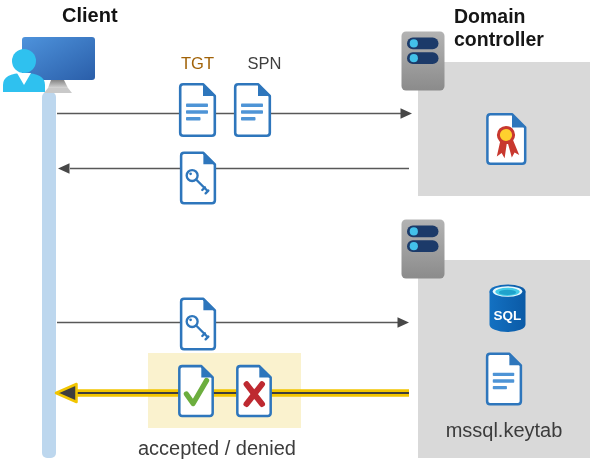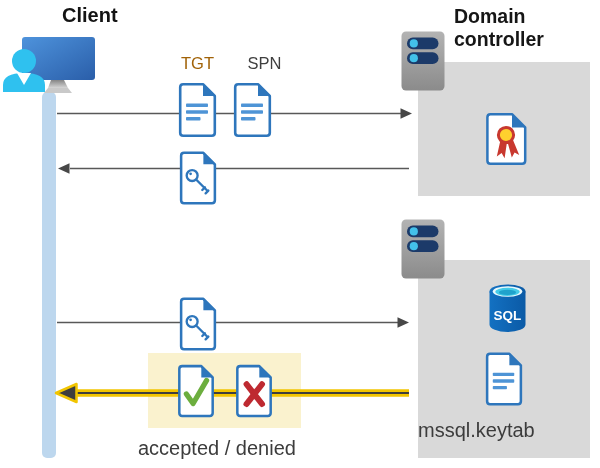--- a/index.html
+++ b/index.html
@@ -7,21 +7,21 @@
     position:relative;width:600px;height:468px;background:#ffffff;
     font-family:"Liberation Sans", sans-serif;overflow:hidden;
   }
   .abs{position:absolute;}
   .label{color:#3c3c3c;white-space:nowrap;}
   .client-label{left:26px;top:4px;font-size:20px;font-weight:700;color:#141414;margin-left:36px;}
   .tgt-label{left:177px;top:54px;width:41px;text-align:center;font-size:16.5px;color:#a16207;}
   .spn-label{left:244px;top:54px;width:41px;text-align:center;font-size:16.5px;color:#3f3f3f;}
   .dc-label{left:454px;top:5px;width:150px;font-size:19.5px;font-weight:700;line-height:23px;color:#161616;white-space:normal;}
   .linux-label{left:456px;top:228px;font-size:19.5px;font-weight:700;color:#161616;}
-  .keytab-label{left:418px;top:419px;width:172px;text-align:left;font-size:20px;color:#3c3c3c;}
+  .keytab-label{left:418px;top:419px;width:172px;text-align:center;font-size:20px;color:#3c3c3c;}
   .result-label{left:138px;top:437px;width:178px;text-align:left;font-size:20px;color:#3c3c3c;}
   .gray-box{background:#d9d9d9;}
   .dc-box{left:418px;top:62px;width:172px;height:134px;}
   .linux-box{left:418px;top:260px;width:172px;height:198px;}
   .highlight-box{left:148px;top:353px;width:153px;height:75px;background:#faf2ce;}
   .timeline{left:42px;top:92px;width:14px;height:366px;background:#bdd7ee;border-radius:5px;}
   svg{display:block;}
 </style>
 </head>
 <body>

